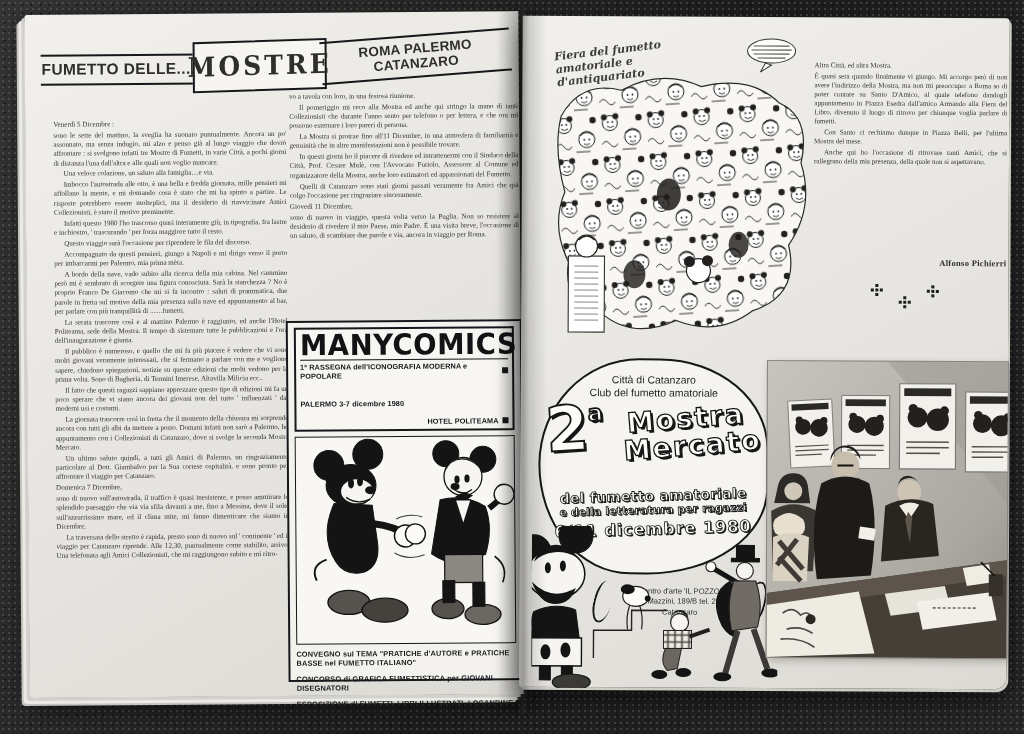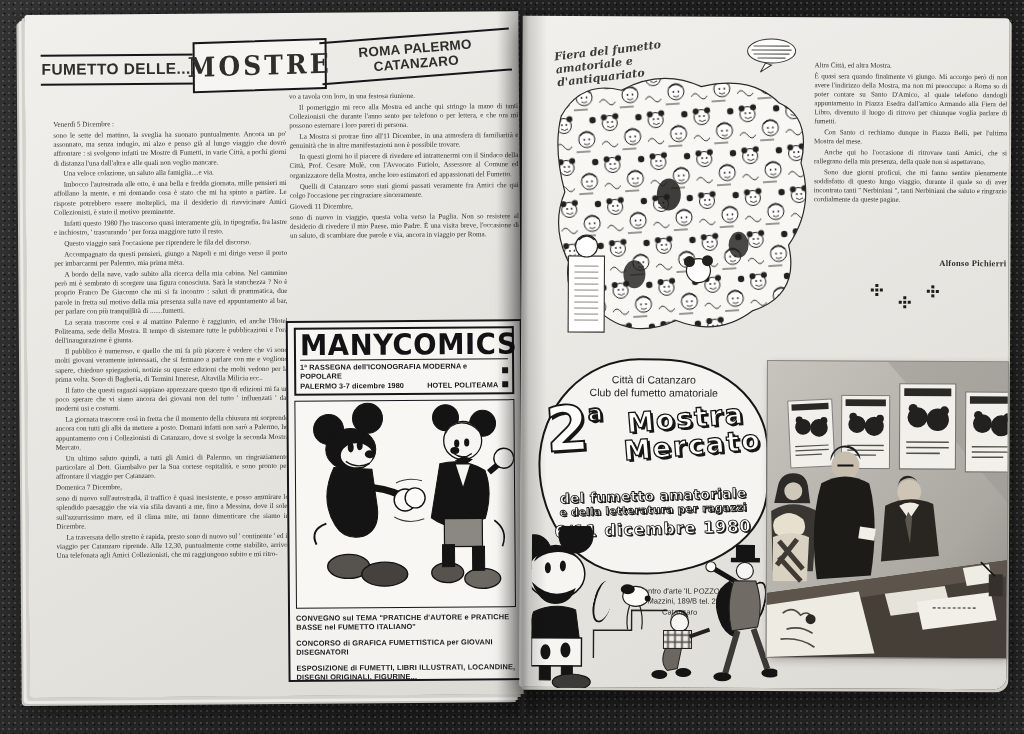--- a/index.html
+++ b/index.html
@@ -40,21 +40,21 @@
   .signature{position:absolute;left:292px;top:240px;width:193px;text-align:right;
     font:700 8.5px "Liberation Serif",serif;letter-spacing:.3px;}
   
   .mc{position:absolute;left:259px;top:308px;width:236px;height:361px;border:2px solid #17171b;background:#f3f2ee;
     box-sizing:border-box;padding:5px 6px;}
   .mc-logo{border:2px solid #17171b;background:#f7f6f2;padding:1px 4px 3px;}
   .mc-title{font:700 27.5px "DejaVu Sans",sans-serif;letter-spacing:.5px;transform:scaleY(1.05);line-height:1.05;color:#131316;}
   .mc-sub,.mc-line2{font:700 7.3px "Liberation Sans",sans-serif;letter-spacing:.1px;display:flex;align-items:center;color:#17171b;}
   .mc-sub{border-top:1.6px solid #17171b;padding-top:2px;}
   .mc-line2{justify-content:space-between;margin-top:1px;}
-  .mc-venue{display:flex;align-items:center;}
+  .mc-venue{display:flex;align-items:center;margin-top:36px;}
   .sq{display:inline-block;width:6px;height:6px;background:#17171b;margin-left:4px;flex:none;}
   .mc-sub .sq{margin-left:auto;}
   .mc-pic{margin-top:5px;border:1.7px solid #17171b;height:206px;background:#f8f7f3;position:relative;overflow:hidden;}
   .mc-items{padding-top:5px;}
   .mc-item{margin:0 0 6.5px;font:700 7.4px/1.25 "Liberation Sans",sans-serif;letter-spacing:.15px;color:#1b1b1e;text-indent:0;text-align:left;}
   
   .collage{position:absolute;left:27px;top:8px;width:266px;height:330px;}
   .collage-title{position:absolute;left:6px;top:20px;transform:rotate(-7deg);
     font:italic 700 11px/1.2 "DejaVu Serif",serif;color:#3c3b38;}
   .collage-title span{display:block;}
@@ -253,21 +253,20 @@
           <path d="M30 166 q8 -8 16 0" fill="none" stroke="#23211f" stroke-width="1.4"></path>
         </svg>
       </div>
     </div>
 
     <div class="col rcol">
         <p class="noind">Altra Città, ed altra Mostra.</p>
         <p class="noind">È quasi sera quando finalmente vi giungo. Mi accorgo però di non avere l'indirizzo della Mostra, ma non mi preoccupo: a Roma so di poter contare su Santo D'Amico, al quale telefono dandogli appuntamento in Piazza Esedra dall'amico Armando alla Fiera del Libro, divenuto il luogo di ritrovo per chiunque voglia parlare di fumetti.</p>
         <p>Con Santo ci rechiamo dunque in Piazza Belli, per l'ultima Mostra del mese.</p>
         <p>Anche qui ho l'occasione di ritrovare tanti Amici, che si rallegrano della mia presenza, della quale non si aspettavano.</p>
-        <p>Sono due giorni proficui, che mi fanno sentire pienamente soddisfatto di questo lungo viaggio, durante il quale so di aver incontrato tanti " Nerbiniani ", tanti Nerbiniani che saluto e ringrazio cordialmente da queste pagine.</p>
       </div>
     <div class="signature">Alfonso Pichierri</div>
 
     <div class="orn o1">
         <i></i>
       </div>
     <div class="orn o2">
         <i></i>
       </div>
     <div class="orn o3">

